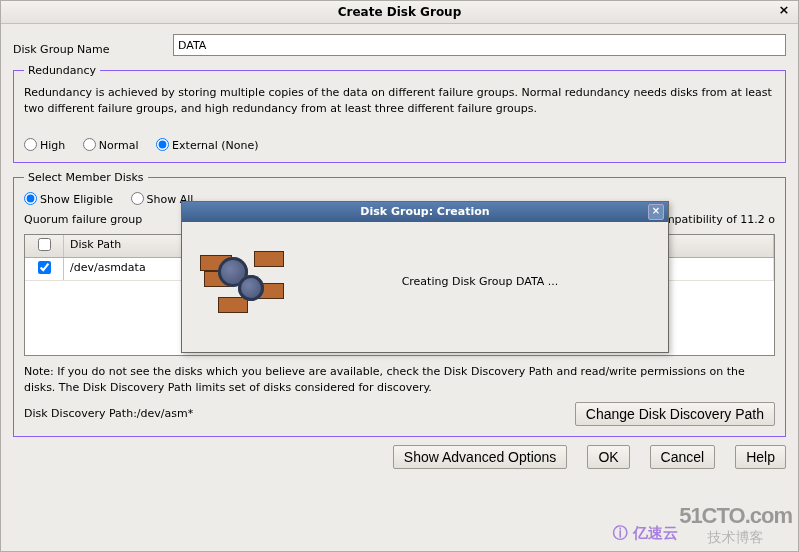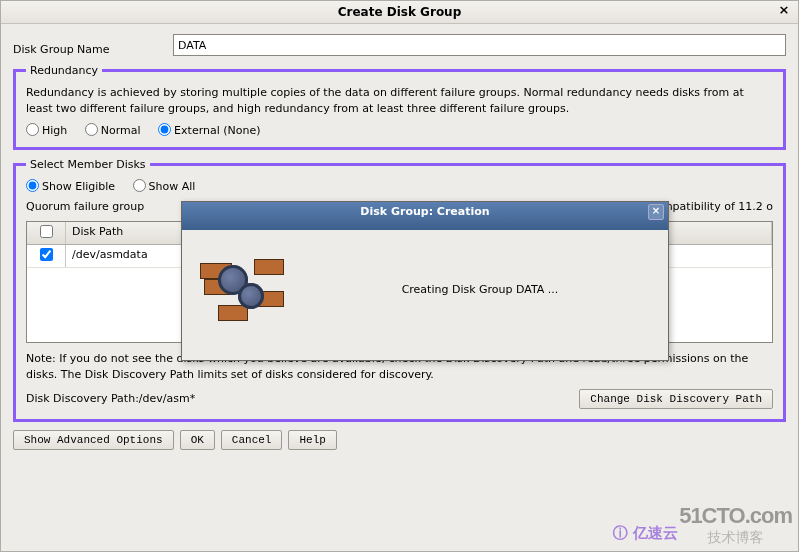--- a/index.html
+++ b/index.html
@@ -3,41 +3,41 @@
 <meta charset="utf-8">
 <style>
   html,body{margin:0;padding:0;font-family:"DejaVu Sans","Liberation Sans",Arial,sans-serif;font-size:11px;color:#000;background:#fff}
   .window{width:799px;height:552px;box-sizing:border-box;background:#eeece8;border:1px solid #b0aca8;position:relative;overflow:hidden}
   .titlebar{height:22px;line-height:22px;text-align:center;font-weight:bold;font-size:12px;background:linear-gradient(#f4f2ee,#e6e3df);border-bottom:1px solid #c4c0ba;position:relative}
   .titlebar .close-btn{position:absolute;right:6px;top:2px;width:16px;height:16px;line-height:14px;text-align:center;font-weight:bold;font-size:13px;cursor:default}
   .body{padding:10px 12px 8px 12px}
   .row{display:flex;align-items:flex-end;margin-bottom:8px}
   .label{width:160px}
   input[type=text].tf{flex:1;height:18px;border:1px solid #8a8680;padding:1px 4px;font-family:inherit;font-size:11px;background:#fff}
-  fieldset{border:3px solid #8b5cf6;margin:0 0 8px 0;padding:8px 10px 10px 10px}
+  fieldset{border:1px solid #8b5cf6;margin:0 0 8px 0;padding:8px 10px 10px 10px}
   legend{padding:0 4px}
-  .radio-row{margin-top:6px}
+  .radio-row{margin-top:21px}
   .radio-row label{margin-right:14px}
   input[type=radio]{vertical-align:-2px;margin:0 3px 0 0}
   .desc{line-height:1.45}
   .table{border:1px solid #8a8680;background:#fff;height:120px;overflow:hidden;margin-top:6px}
   .thead{display:flex;background:linear-gradient(#f2f0ec,#e2dfd9);border-bottom:1px solid #b0aca8}
   .th{padding:3px 6px;border-right:1px solid #c8c4be;font-weight:normal}
   .tbody .tr{display:flex;border-bottom:1px solid #e4e0da}
   .td{padding:3px 6px;border-right:1px solid #e4e0da}
   .ck{width:26px;text-align:center;border-right:1px solid #c8c4be}
   input[type=checkbox]{margin:0}
   .note{margin:8px 0 6px 0;line-height:1.45}
   .path-row{display:flex;align-items:center;justify-content:space-between;margin-top:4px}
-  .btn{background:linear-gradient(#f6f4f0,#e4e1db);border:1px solid #9c9892;border-radius:2px;padding:3px 10px;font-family:Liberation Mono, monospace;font-size:11px;cursor:default}
+  .btn{background:linear-gradient(#f6f4f0,#e4e1db);border:1px solid #9c9892;border-radius:2px;padding:3px 10px;font-family:Liberation Sans, sans-serif;font-size:14px;cursor:default}
   .footer-text{margin:8px 2px 8px 2px;line-height:1.45}
-  .footer-btns{display:flex;justify-content:flex-start;gap:6px;margin-top:6px}
+  .footer-btns{display:flex;justify-content:flex-end;gap:20px;margin-top:6px}
   
   .modal{position:absolute;left:180px;top:200px;width:486px;background:#eeece8;border:1px solid #6b6863;box-shadow:2px 2px 6px rgba(0,0,0,.25)}
-  .modal .mtitle{height:28px;line-height:20px;background:linear-gradient(#5a7fb0,#3d5f8c);color:#fff;font-weight:bold;font-size:11px;text-align:center;position:relative}
+  .modal .mtitle{height:20px;line-height:20px;background:linear-gradient(#5a7fb0,#3d5f8c);color:#fff;font-weight:bold;font-size:11px;text-align:center;position:relative}
   .modal .mtitle .mclose{position:absolute;right:4px;top:2px;width:14px;height:14px;border:1px solid #aac;border-radius:2px;background:#6f8fb8;color:#fff;font-size:10px;line-height:12px;text-align:center;cursor:default}
   .modal .mbody{display:flex;align-items:center;padding:14px 18px 26px 18px;min-height:90px}
   .gearbox{width:84px;height:72px;position:relative;margin-right:26px;flex-shrink:0}
   
   .brick{position:absolute;background:#b96a33;border:1px solid #4a2b14}
   .gear{position:absolute;border-radius:50%;background:radial-gradient(circle at 40% 40%,#727fa5,#3c4766);box-shadow:inset 0 0 0 3px #2c3750}
   .gear::before,.gear::after{content:"";position:absolute;background:#2c3750}
   .mmsg{flex:1;text-align:center;font-size:11px}
   
   .wm{position:absolute;right:6px;bottom:4px;text-align:center;color:#666;opacity:.55;pointer-events:none;font-family:Arial,sans-serif}
@@ -88,21 +88,21 @@
           <div class="th" style="flex:1">Disk Path</div>
         </div>
         <div class="tbody">
           <div class="tr">
             <div class="td ck"><input type="checkbox" checked="" style=""></div>
             <div class="td" style="flex:1">/dev/asmdata</div>
           </div>
         </div>
       </div>
 
-      <div class="note">Note: If you do not see the disks which you believe are available, check the Disk Discovery Path and read/three permissions on the disks. The Disk Discovery Path limits set of disks considered for discovery.</div>
+      <div class="note">Note: If you do not see the disks which you believe are available, check the Disk Discovery Path and read/write permissions on the disks. The Disk Discovery Path limits set of disks considered for discovery.</div>
 
       <div class="path-row">
         <div>
           <span>Disk Discovery Path:</span><span>/dev/asm*</span>
         </div>
         <button class="btn">Change Disk Discovery Path</button>
       </div>
     </fieldset>
 
 

